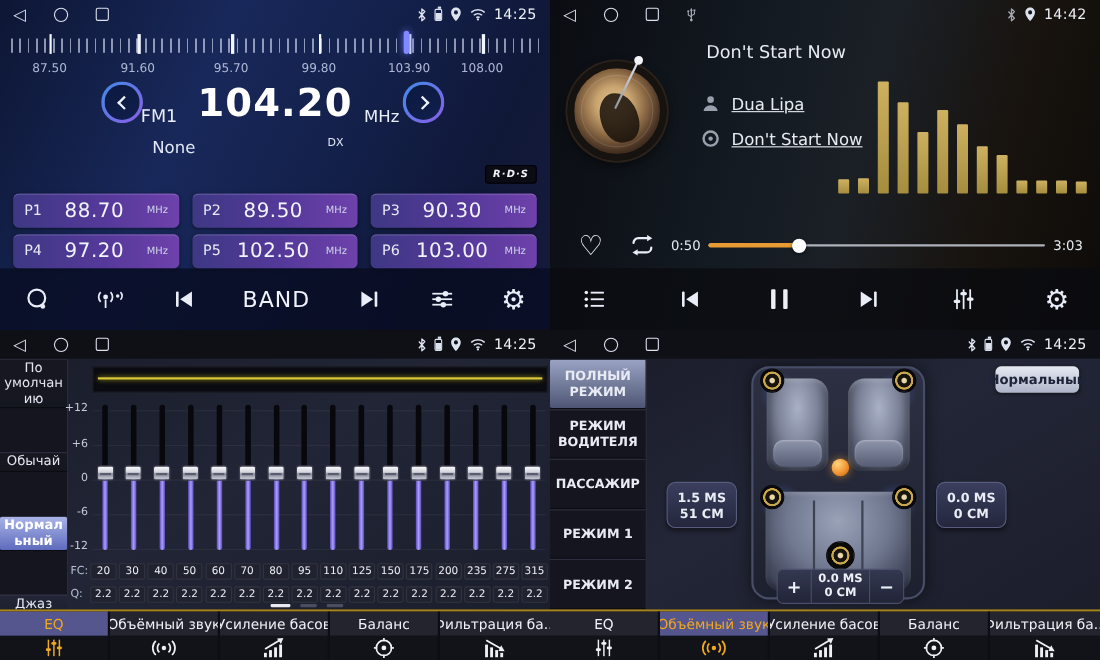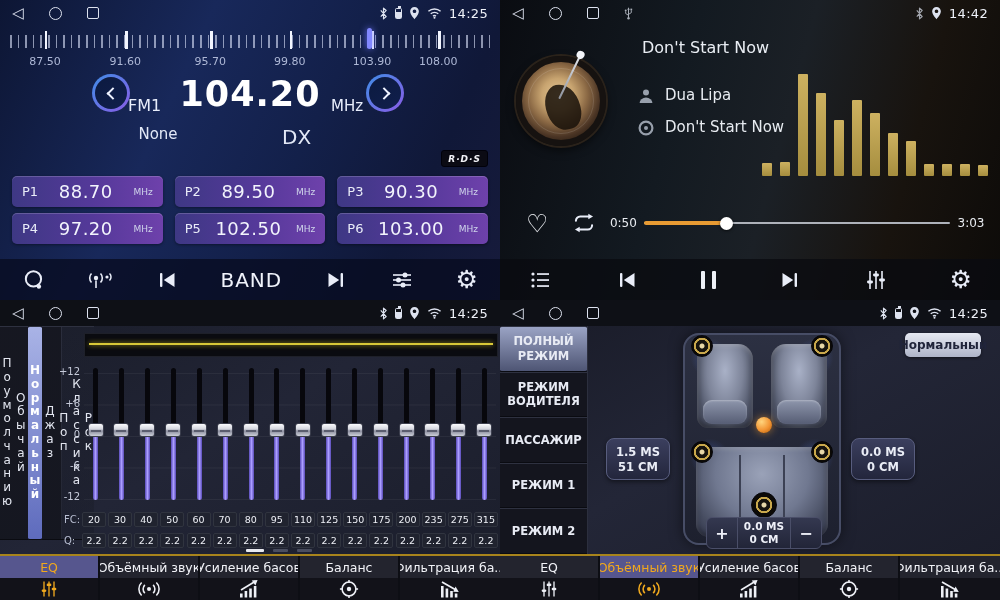--- a/index.html
+++ b/index.html
@@ -29,64 +29,64 @@
   .roundbtn { position:absolute; width:38px; height:38px; border-radius:50%; border:3px solid transparent;
               background:linear-gradient(145deg,#0c1a40,#101f4c) padding-box, linear-gradient(135deg,#3f8de6,#8a5ce6) border-box;
               display:flex; align-items:center; justify-content:center; cursor:pointer; }
   .chev { width:9px; height:9px; border-left:2.6px solid #eef2ff; border-bottom:2.6px solid #eef2ff; }
   .chev.l { transform:rotate(45deg) translate(1px,-1px); }
   .chev.r { transform:rotate(-135deg) translate(1px,-1px); }
   .bandtxt { position:absolute; left:128px; top:96px; width:60px; font-size:16px; color:#e8edfb; }
   .freqbig { position:absolute; left:170px; top:74px; width:160px; text-align:center; font-size:35px; font-weight:bold; color:#ffffff; letter-spacing:1px; }
   .unittxt { position:absolute; left:322px; top:97px; width:50px; text-align:center; font-size:15px; color:#e8edfb; }
   .stname { position:absolute; left:118px; top:125px; width:80px; text-align:center; font-size:15px; color:#e2e8f6; }
-  .dxtxt { position:absolute; left:282px; top:125px; width:46px; text-align:left; font-size:20px; color:#e2e8f6; }
+  .dxtxt { position:absolute; left:282px; top:125px; width:46px; text-align:center; font-size:10px; color:#e2e8f6; }
   .rds { position:absolute; right:12px; top:150px; background:#0b0b14; border:1px solid #01010a; border-radius:3px;
          color:#f2f2f6; font-size:9px; font-weight:bold; font-style:italic; letter-spacing:1px; padding:2.5px 6px; }
   .presets { position:absolute; left:12px; top:176px; width:476px; display:grid; grid-template-columns:1fr 1fr 1fr; gap:6px 12px; }
   .preset { height:31px; border-radius:5px; display:flex; align-items:center; padding:0 10px;
             background:linear-gradient(90deg,#3e3884 0%,#55399a 55%,#6e41ab 100%);
             box-shadow:inset 0 1px 0 rgba(255,255,255,.18), 0 1px 3px rgba(0,0,0,.4); cursor:pointer; }
   .preset .pl { font-size:13px; color:#e9ecf8; }
   .preset .pf { flex:1; text-align:center; font-size:18px; color:#f2f4fc; letter-spacing:.5px; }
   .preset .pu { font-size:9px; color:#cfd4ea; }
-  .toolbar { position:absolute; bottom:0; left:0; right:0; height:41px; background:rgba(8,12,32,.78);
+  .toolbar { position:absolute; bottom:0; left:0; right:0; height:56px; background:rgba(8,12,32,.78);
              display:flex; align-items:center; justify-content:space-between; padding:0 22px; color:#e9edf8; }
   .tbtn { display:flex; align-items:center; justify-content:center; cursor:pointer; color:#e9edf8; }
   .bandword { font-size:20px; letter-spacing:1px; color:#f0f3fb; }
   .gear { font-size:25px; line-height:1; }
 
   
   .q2 { background:linear-gradient(105deg,#0a0c11 0%,#131a21 35%,#1b2026 55%,#18130e 78%,#0d0b09 100%); }
   .nptitle { position:absolute; left:142px; top:38px; font-size:16px; color:#e9edf3; }
   .album { position:absolute; left:16px; top:56px; width:90px; height:90px; border-radius:50%;
            border:6px solid #161210; box-shadow:0 0 0 2px #2a221a, 0 4px 10px rgba(0,0,0,.6);
            background:radial-gradient(circle at 46% 42%, #e4c694 0%, #c8a470 26%, #8a6844 48%, #4a3424 68%, #241a10 85%, #120d08 100%); }
   .album::after { content:""; position:absolute; inset:6px; border-radius:50%; border:1px solid rgba(255,255,255,.12); }
   .fig { position:absolute; left:24px; top:22px; width:34px; height:46px; background:#171009; border-radius:45% 55% 40% 50%; transform:rotate(-14deg); opacity:.85; }
   .tonearm { position:absolute; left:58px; top:-8px; width:2.4px; height:50px; background:linear-gradient(180deg,#e6e9ef,#8d929c); transform:rotate(26deg); transform-origin:top center; border-radius:2px; }
   .tonearm::before { content:""; position:absolute; top:-3px; left:-2.6px; width:8px; height:8px; border-radius:50%; background:#f2f4f8; }
-  .metarow { position:absolute; display:flex; align-items:flex-end; gap:11px; color:#e7ebf0; font-size:15px; }
+  .metarow { position:absolute; display:flex; align-items:flex-start; gap:11px; color:#e7ebf0; font-size:15px;text-decoration:underline; }
   .metarow .micon { color:#98a0ac; display:flex; }
   .spectrum { position:absolute; left:262px; top:64px; width:226px; height:112px; display:flex; align-items:flex-end; justify-content:space-between; }
   .sbar { width:10px; background:linear-gradient(180deg,#cdb160,#a58d3e); border-radius:1px; }
   .prow { position:absolute; left:26px; right:12px; top:206px; height:34px; display:flex; align-items:center; color:#eceff4; }
   .heart { font-size:25px; line-height:1; color:#f0f2f6; }
   .ptime { font-size:12px; color:#e8ebf0; width:34px; text-align:center; }
   .pbar { flex:1; position:relative; height:14px; margin:0 4px; }
   .ptrack { position:absolute; top:6px; left:0; right:0; height:2px; background:#aeb2ba; border-radius:1px; }
   .pfill { position:absolute; top:5px; left:0; height:4px; background:#e89b33; border-radius:2px; }
   .pknob { position:absolute; right:-6px; top:-4.5px; width:13px; height:13px; border-radius:50%; background:#fff; box-shadow:0 1px 3px rgba(0,0,0,.6); }
   .pause { display:flex; gap:7px; }
   .pause span { width:4px; height:18px; background:#eceff5; border-radius:1px; }
 
   
   .q3 { background:linear-gradient(150deg,#191c28 0%,#222536 45%,#1a1d2a 100%); }
   .q3 .statusbar, .q4 .statusbar { background:#0e1016; }
-  .sidelist { position:absolute; left:0; top:26px; bottom:60px; width:62px; display:flex; flex-direction:row; background:#14151e; border-right:1px solid #2c2f3e; }
+  .sidelist { position:absolute; left:0; top:26px; bottom:60px; width:62px; display:flex; flex-direction:column; background:#14151e; border-right:1px solid #2c2f3e;gap:40px; }
   .sideitem { flex:1; display:flex; align-items:center; justify-content:center; text-align:center; font-size:12px; color:#e3e6f0;
               background:linear-gradient(180deg,#23263422,#171a2466); border-bottom:1px solid #0a0b11; border-top:1px solid #2e3140;
               padding:1px 2px; overflow-wrap:anywhere; line-height:1.15; cursor:pointer; }
   .sideitem.sel { background:linear-gradient(180deg,#a9b3e6,#5e6bbd); color:#fff; font-weight:bold; border-radius:2px; }
   .curvepanel { position:absolute; left:84px; top:33px; right:2px; height:24px; background:#0a0b10; border:1px solid #1e2029; }
   .curveline { position:absolute; left:4px; right:4px; top:9px; height:2px; background:#d8c838; box-shadow:0 0 5px #b8a820; }
   .gainlab { position:absolute; left:56px; width:24px; text-align:right; font-size:10px; color:#c6cbda; }
   .sliders { position:absolute; left:84px; right:4px; top:62px; height:142px; display:flex; justify-content:space-between; padding:0 4px;
              background-image:linear-gradient(rgba(255,255,255,.05) 1px, transparent 1px);
              background-size:100% 31.5px; background-position:0 11px; }

